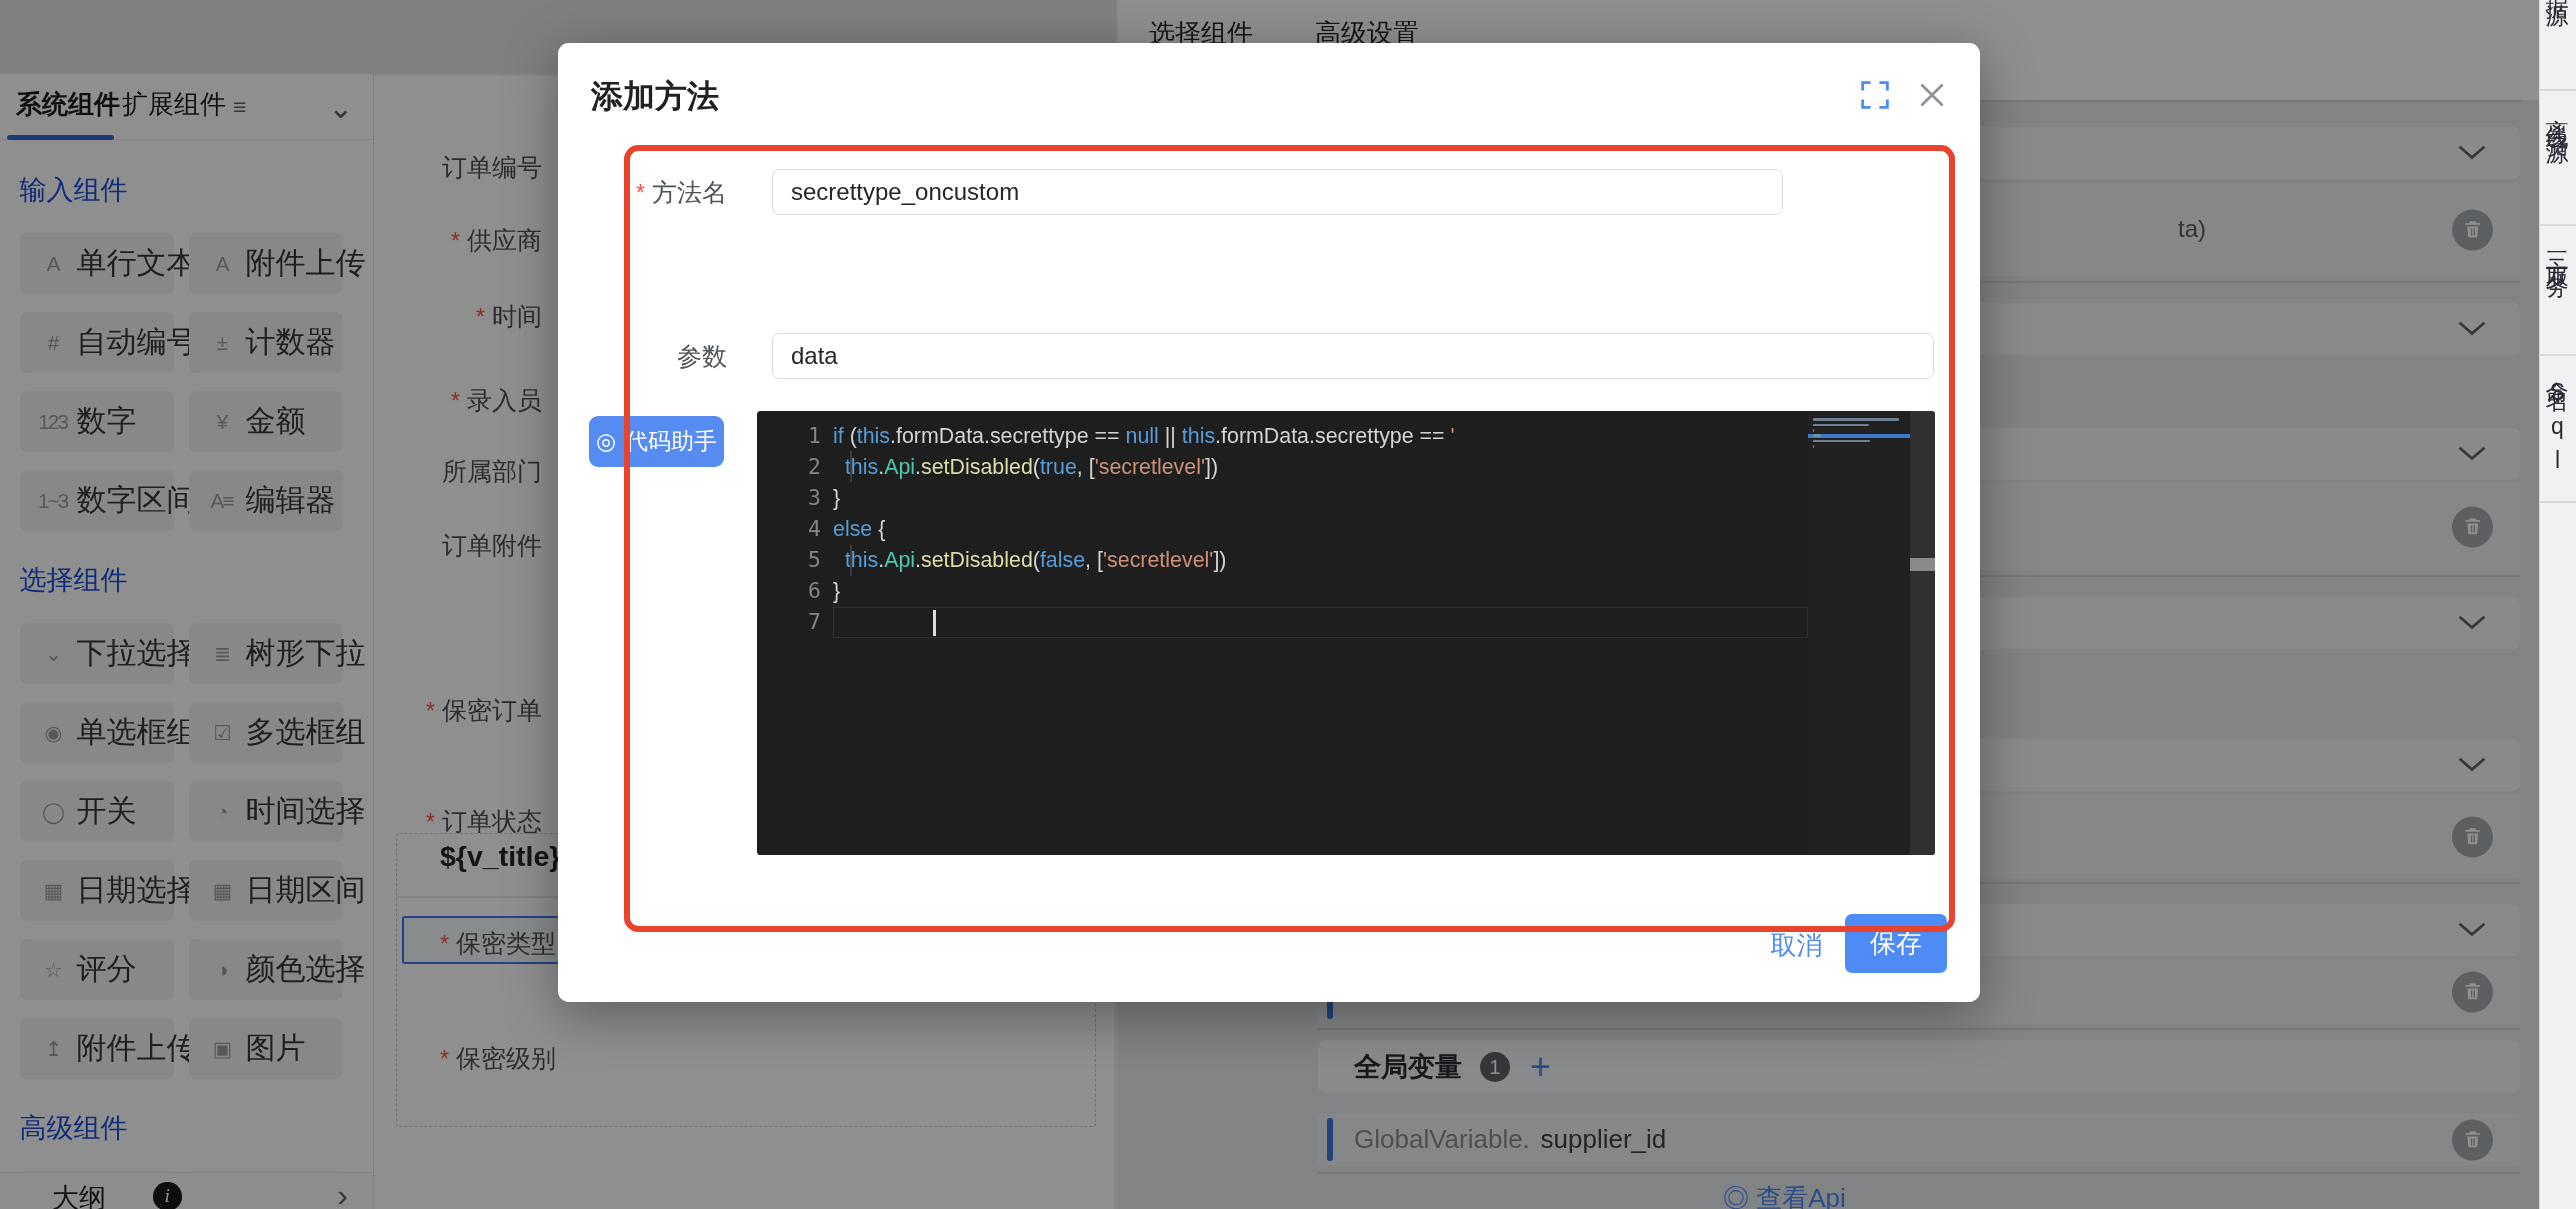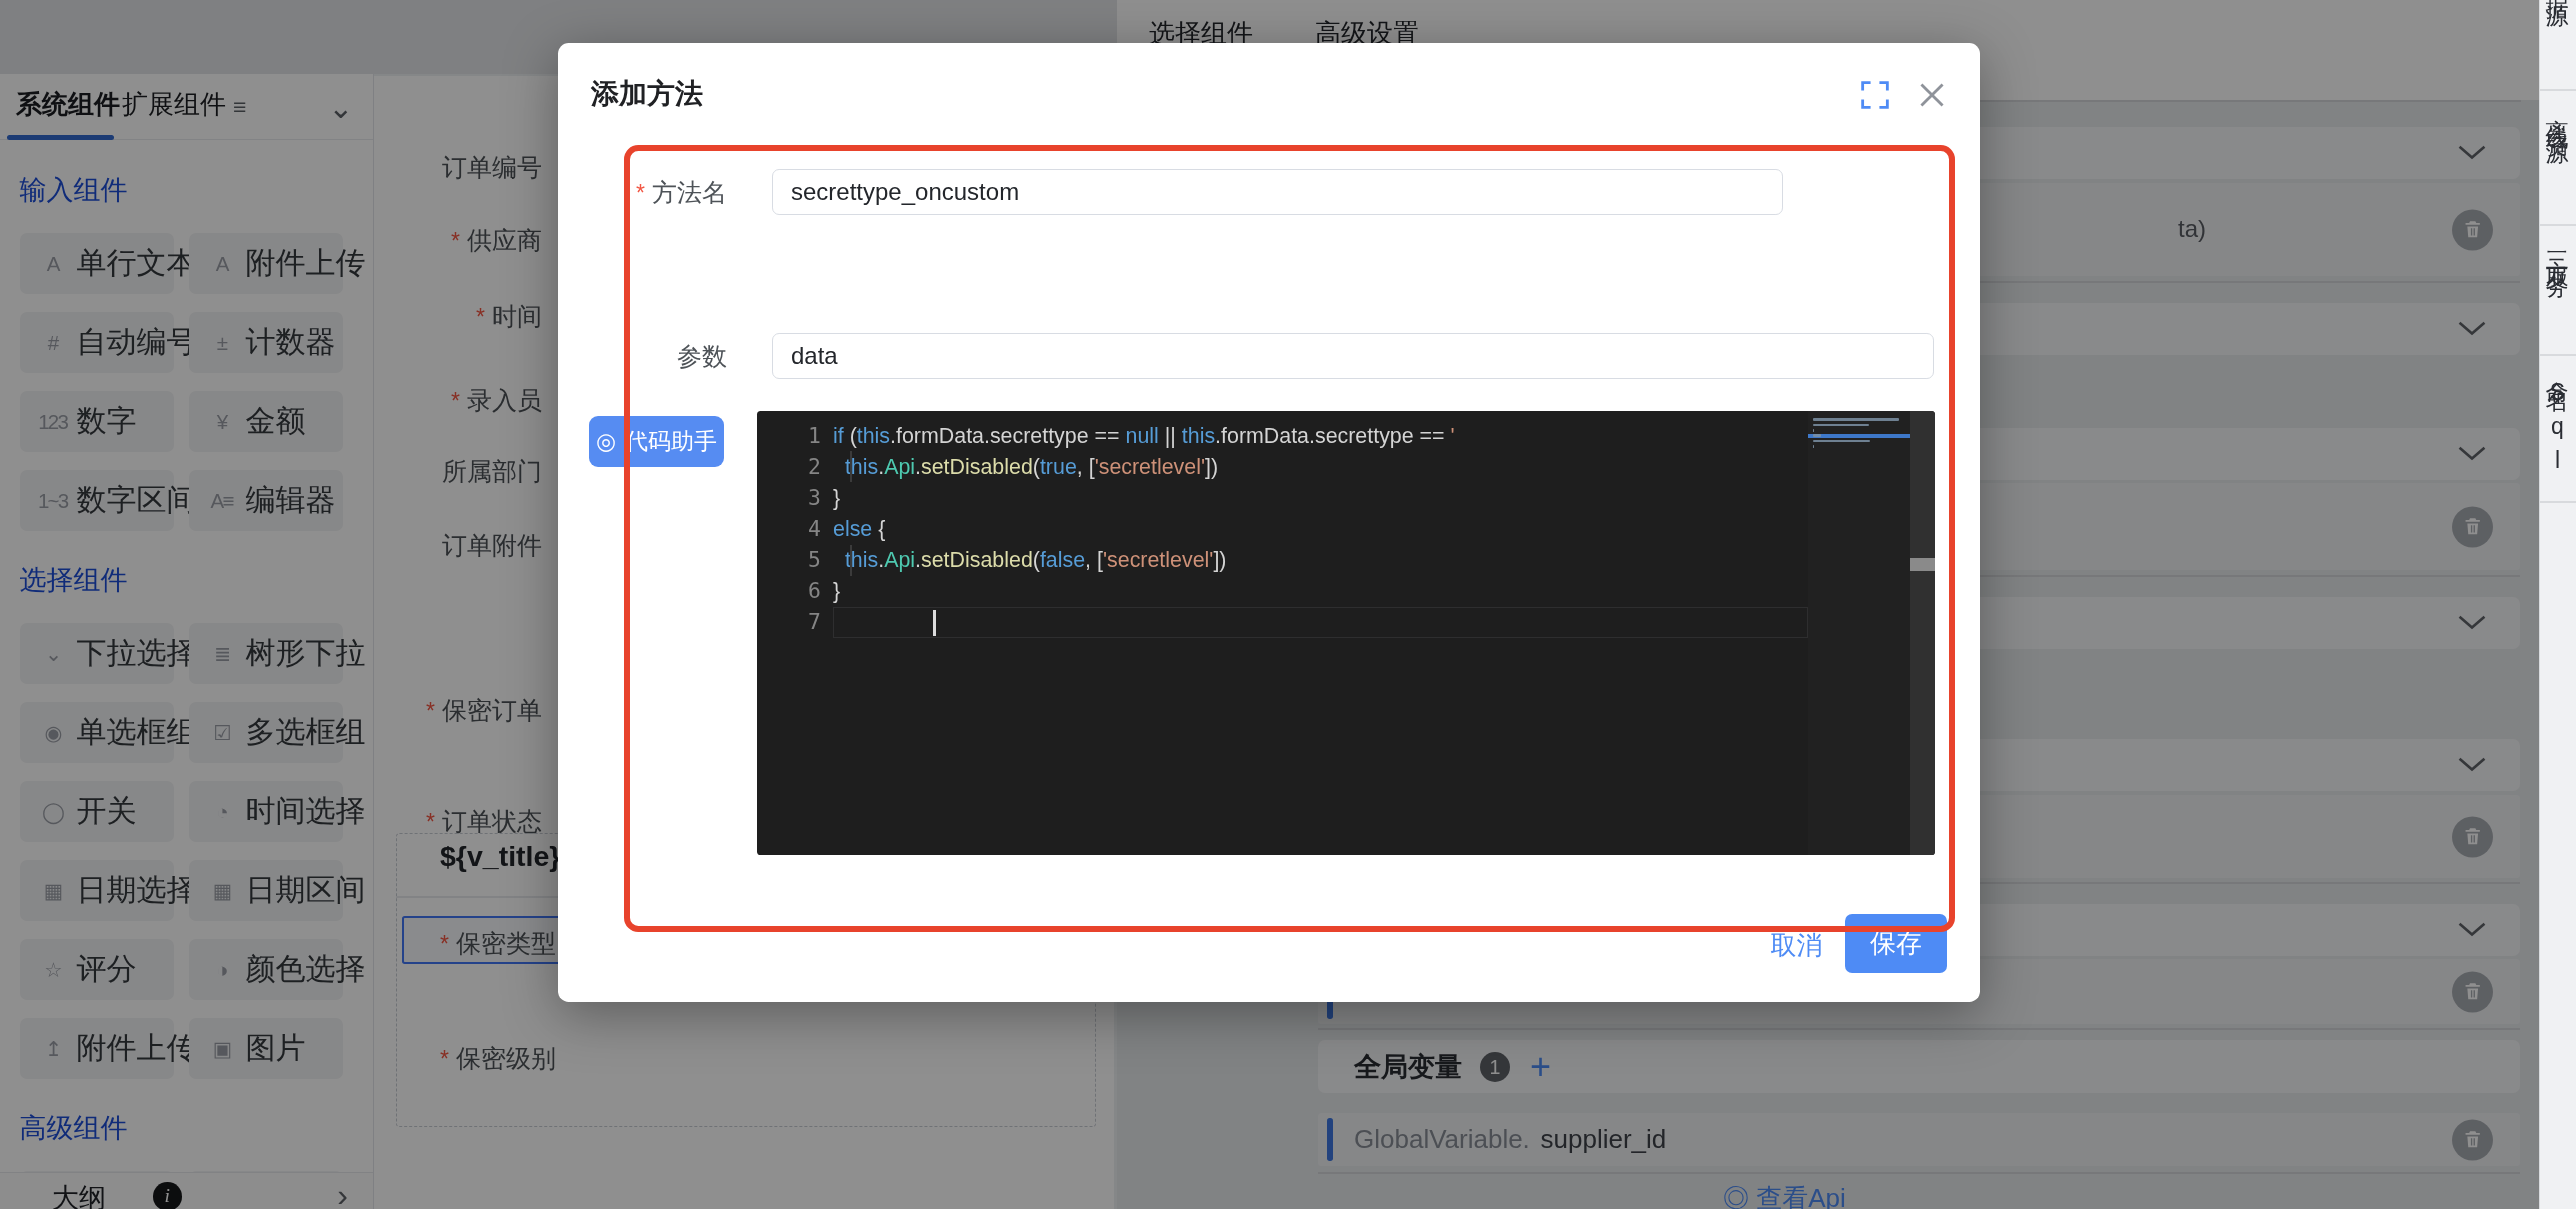--- a/index.html
+++ b/index.html
@@ -61,21 +61,21 @@
   .overlay{position:absolute;left:0;top:0;width:2539px;height:1210px;background:rgba(0,0,0,0.44);z-index:40;}
 
   
   .sidestrip{position:absolute;left:2539px;top:0;width:37px;height:1210px;background:#f0f1f3;border-left:0.9px solid #d9dbde;z-index:60;}
   .strip-tab{position:absolute;left:0;width:100%;display:flex;justify-content:center;overflow:hidden;cursor:pointer;}
   .strip-tab span{writing-mode:vertical-rl;text-orientation:upright;letter-spacing:8px;font-size:23px;color:#2a2d33;}
   .strip-div{position:absolute;left:0;width:100%;height:1.8px;background:#d8dadd;}
 
   
   .modal{position:absolute;left:558px;top:43px;width:1422px;height:959px;background:#fff;border-radius:10.7px;box-shadow:0 12.5px 53px rgba(0,0,0,.35);z-index:100;}
-  .m-title{position:absolute;left:33px;top:32px;font-size:28px;font-weight:600;color:#202124;}
+  .m-title{position:absolute;left:33px;top:32px;font-size:32px;font-weight:600;color:#202124;}
   .m-expand{position:absolute;left:1302px;top:37px;width:30px;height:30px;cursor:pointer;}
   .m-close{position:absolute;left:1359px;top:37px;width:30px;height:30px;cursor:pointer;}
   .redbox{position:absolute;left:66px;top:102px;width:1331px;height:787px;border:6.2px solid #e8432c;border-radius:14.3px;pointer-events:none;z-index:30;}
   .m-row{position:absolute;left:0;height:46px;}
   .m-label{position:absolute;left:18px;top:0;width:151px;height:46px;line-height:46px;text-align:right;font-size:25px;color:#4e5358;white-space:nowrap;}
   .m-input{position:absolute;left:214px;top:0;height:46px;border:1.8px solid #d8dce3;border-radius:7.1px;background:#fff;font-size:24px;color:#23262b;padding:0 18px;line-height:43px;white-space:nowrap;overflow:hidden;}
   .assist-btn{position:absolute;left:31px;top:373px;width:135px;height:51px;background:#568cf2;border-radius:9px;color:#fff;font-size:23px;display:flex;align-items:center;justify-content:center;gap:9px;cursor:pointer;}
   .editor{position:absolute;left:199px;top:368px;width:1178px;height:444px;background:#1e1e1e;border-radius:3.6px;overflow:hidden;z-index:10;}
   .gutter{position:absolute;left:0;top:9px;width:64px;}
   .gutter div{height:31px;line-height:31px;text-align:right;font-family:"DejaVu Sans Mono",monospace;font-size:21.4px;color:#858585;}

